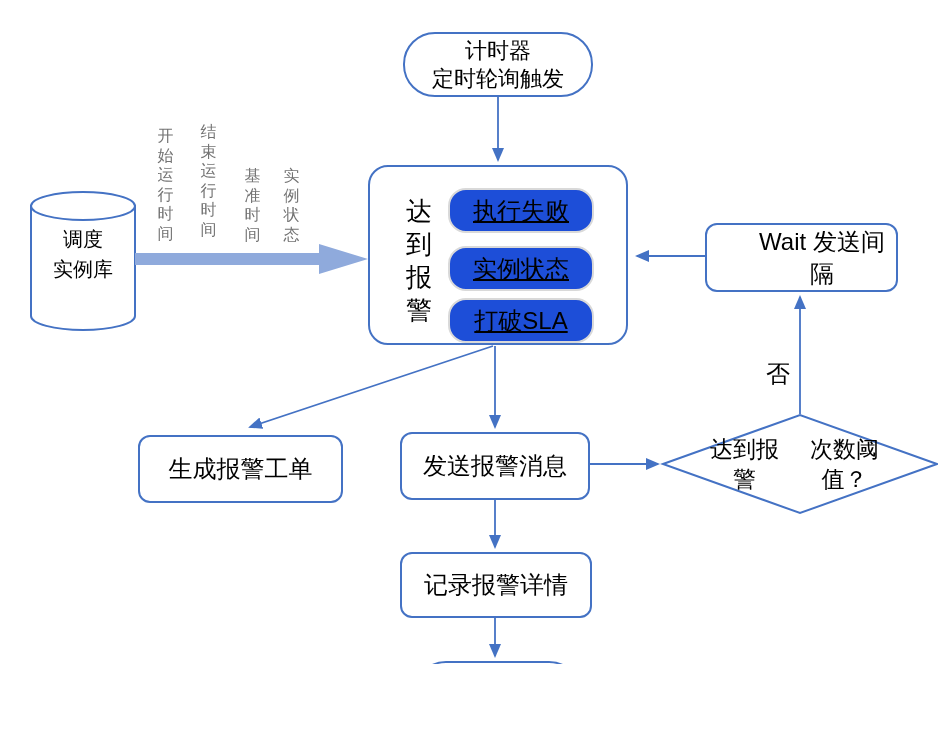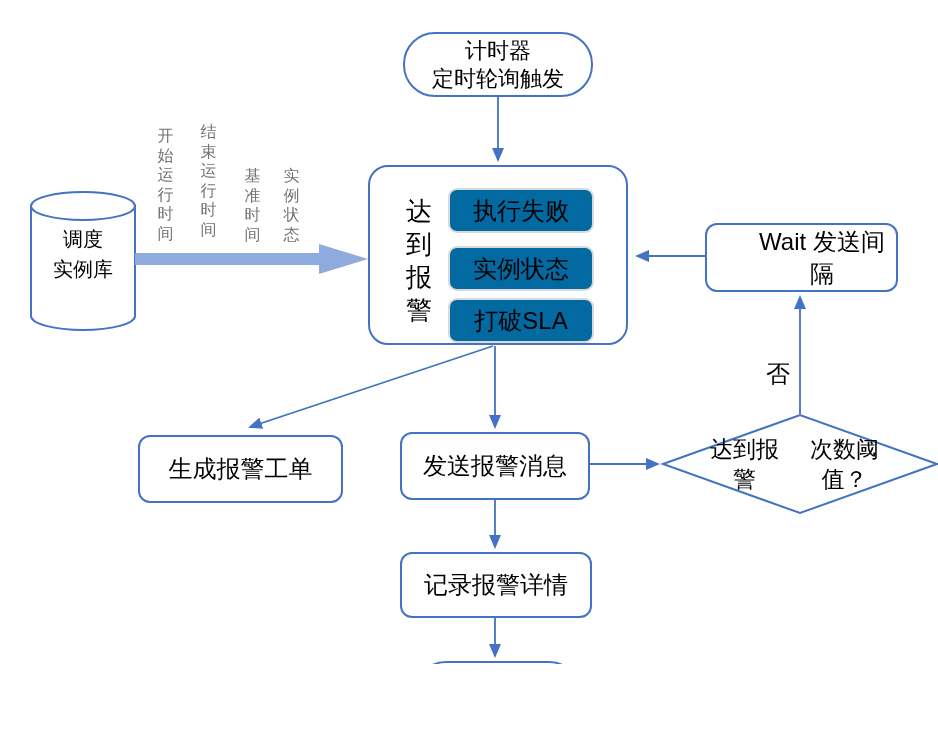--- a/index.html
+++ b/index.html
@@ -9,22 +9,22 @@
   }
   .layer{position:absolute;left:0;top:0;}
   .node{position:absolute;box-sizing:border-box;background:#fff;
         display:flex;align-items:center;justify-content:center;text-align:center;}
   .proc{border:2px solid #4472C4;border-radius:12px;font-size:24px;}
   .term{border:2px solid #4472C4;font-size:22px;line-height:28px;flex-direction:column;}
   .detect{border:2.5px solid #4472C4;border-radius:20px;}
   .detect-label{position:absolute;left:34px;top:28px;width:30px;font-size:26px;line-height:33px;
                 word-break:break-all;line-break:anywhere;text-align:center;}
   .detect-item{position:absolute;left:78px;width:146px;height:45px;box-sizing:border-box;
-               border:2px solid #D9D9D9;border-radius:9px;background:#0369a1;
-               display:flex;align-items:center;justify-content:center;font-size:24px;}
+               border:2px solid #D9D9D9;border-radius:18px;background:#1d4ed8;
+               display:flex;align-items:center;justify-content:center;font-size:24px;text-decoration:underline;}
   .db-text{position:absolute;left:31px;top:224px;width:104px;text-align:center;
            font-size:20px;line-height:30px;}
   .vlabel{position:absolute;width:17px;font-size:16px;line-height:19.5px;text-align:center;
           word-break:break-all;line-break:anywhere;color:#737373;}
   .decision-text{position:absolute;left:700px;top:434px;width:200px;height:60px;
                  display:flex;flex-direction:row;align-items:center;justify-content:center;
                  font-size:23px;line-height:30px;text-align:center;}
   .edge-label{position:absolute;font-size:24px;color:#000;}
 </style>
 </head>

